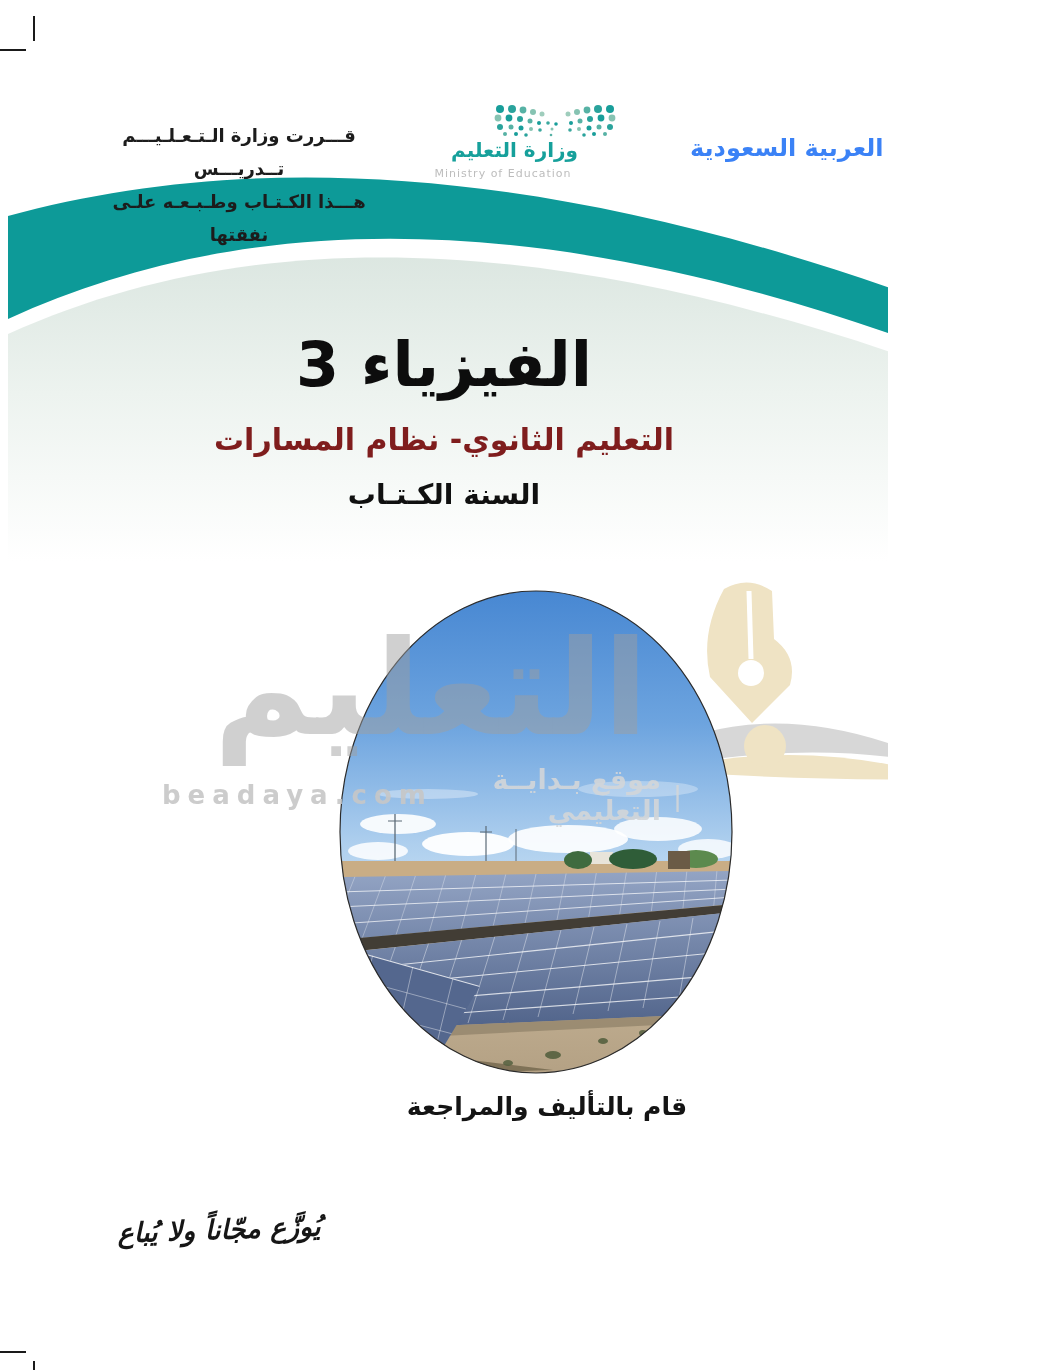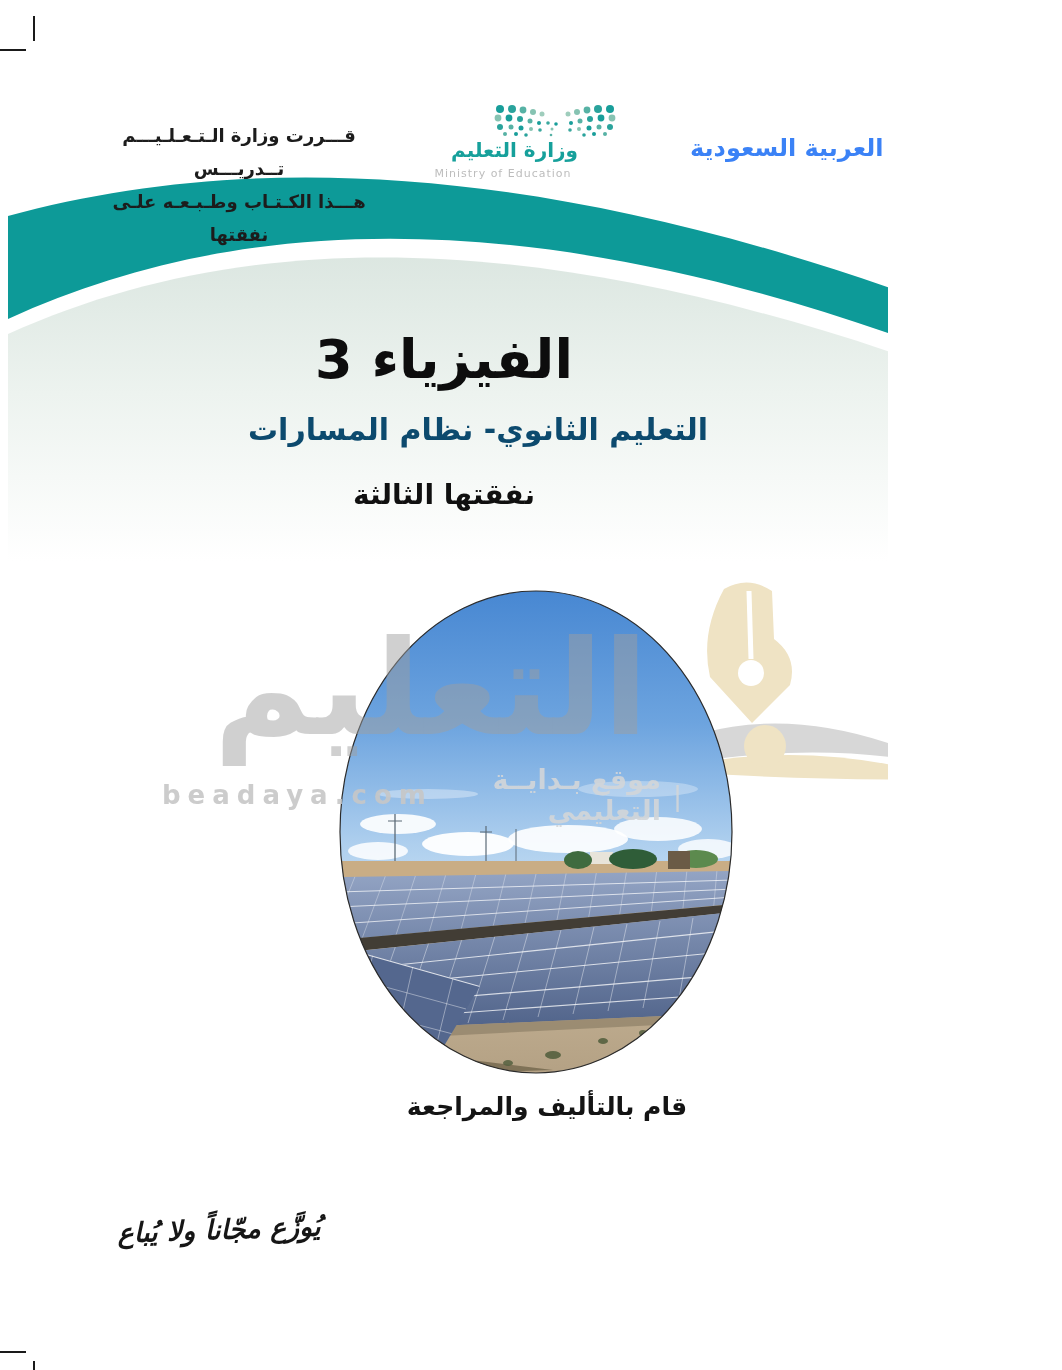--- a/index.html
+++ b/index.html
@@ -32,22 +32,22 @@
   .moe-ar{position:absolute;left:8px;top:44px;width:140px;text-align:right;direction:rtl;
     font-size:20px;font-weight:bold;color:#16a09b;}
   .moe-en{position:absolute;left:0;top:73px;width:146px;text-align:center;
     font-size:11px;letter-spacing:1px;color:#bdbdbd;}
 
   
   .swoosh{position:absolute;left:0;top:0;width:1062px;height:560px;z-index:0;}
 
   
   .titles{position:absolute;left:0;top:0;width:1062px;text-align:center;direction:rtl;z-index:4;}
-  .title-main{position:absolute;left:0;top:312px;width:100%;font-size:54px;font-weight:bold;color:#0d0d0d;}
-  .title-sub{position:absolute;left:0;top:396px;width:100%;font-size:30px;font-weight:bold;color:#0c4a6e;padding-left:34px;}
+  .title-main{position:absolute;left:0;top:312px;width:100%;font-size:62px;font-weight:bold;color:#0d0d0d;}
+  .title-sub{position:absolute;left:0;top:406px;width:100%;font-size:30px;font-weight:bold;color:#7f1d1d;}
   .title-year{position:absolute;left:0;top:462px;width:100%;font-size:28px;font-weight:bold;color:#101010;}
 
   
   .pen-logo{position:absolute;left:652px;top:565px;width:300px;height:230px;z-index:1;}
   .cover-ellipse{position:absolute;left:338px;top:573px;width:396px;height:486px;z-index:2;}
   .wm-big{
     position:absolute;left:150px;top:588px;width:562px;height:180px;z-index:3;
     direction:rtl;text-align:center;font-size:132px;font-weight:bold;line-height:168px;
     color:#9f9f9f;opacity:0.48;letter-spacing:2px;
   }
@@ -147,21 +147,21 @@
       </g>
     </svg>
     <div class="moe-ar">وزارة التعليم</div>
     <div class="moe-en">Ministry of Education</div>
   </div>
 
   <div class="kingdom">المملكة العربية السعودية</div>
 
   <div class="title-main titles">الفيزياء 3</div>
   <div class="title-sub titles">التعليم الثانوي- نظام المسارات</div>
-  <div class="title-year titles">نفقتها الثالثة</div>
+  <div class="title-year titles">السنة الكـتـاب</div>
 
   <svg class="pen-logo" viewBox="0 0 300 230" aria-hidden="true">
     <path d="M 72,8 Q 96,-6 120,10 L 122,58 Q 146,76 138,104 L 100,142 L 58,96 Q 48,52 72,8 Z" fill="#efe3c4"></path>
     <line x1="97" y1="10" x2="99" y2="78" stroke="#ffffff" stroke-width="5"></line>
     <circle cx="99" cy="92" r="13" fill="#ffffff"></circle>
     <path d="M 50,152 Q 160,122 296,186 Q 190,162 62,178 Z" fill="#d7d7d7"></path>
     <path d="M 58,180 Q 175,162 298,198 Q 186,200 60,193 Z" fill="#efe3c4"></path>
     <circle cx="113" cy="165" r="21" fill="#efe3c4"></circle>
   </svg>
 

